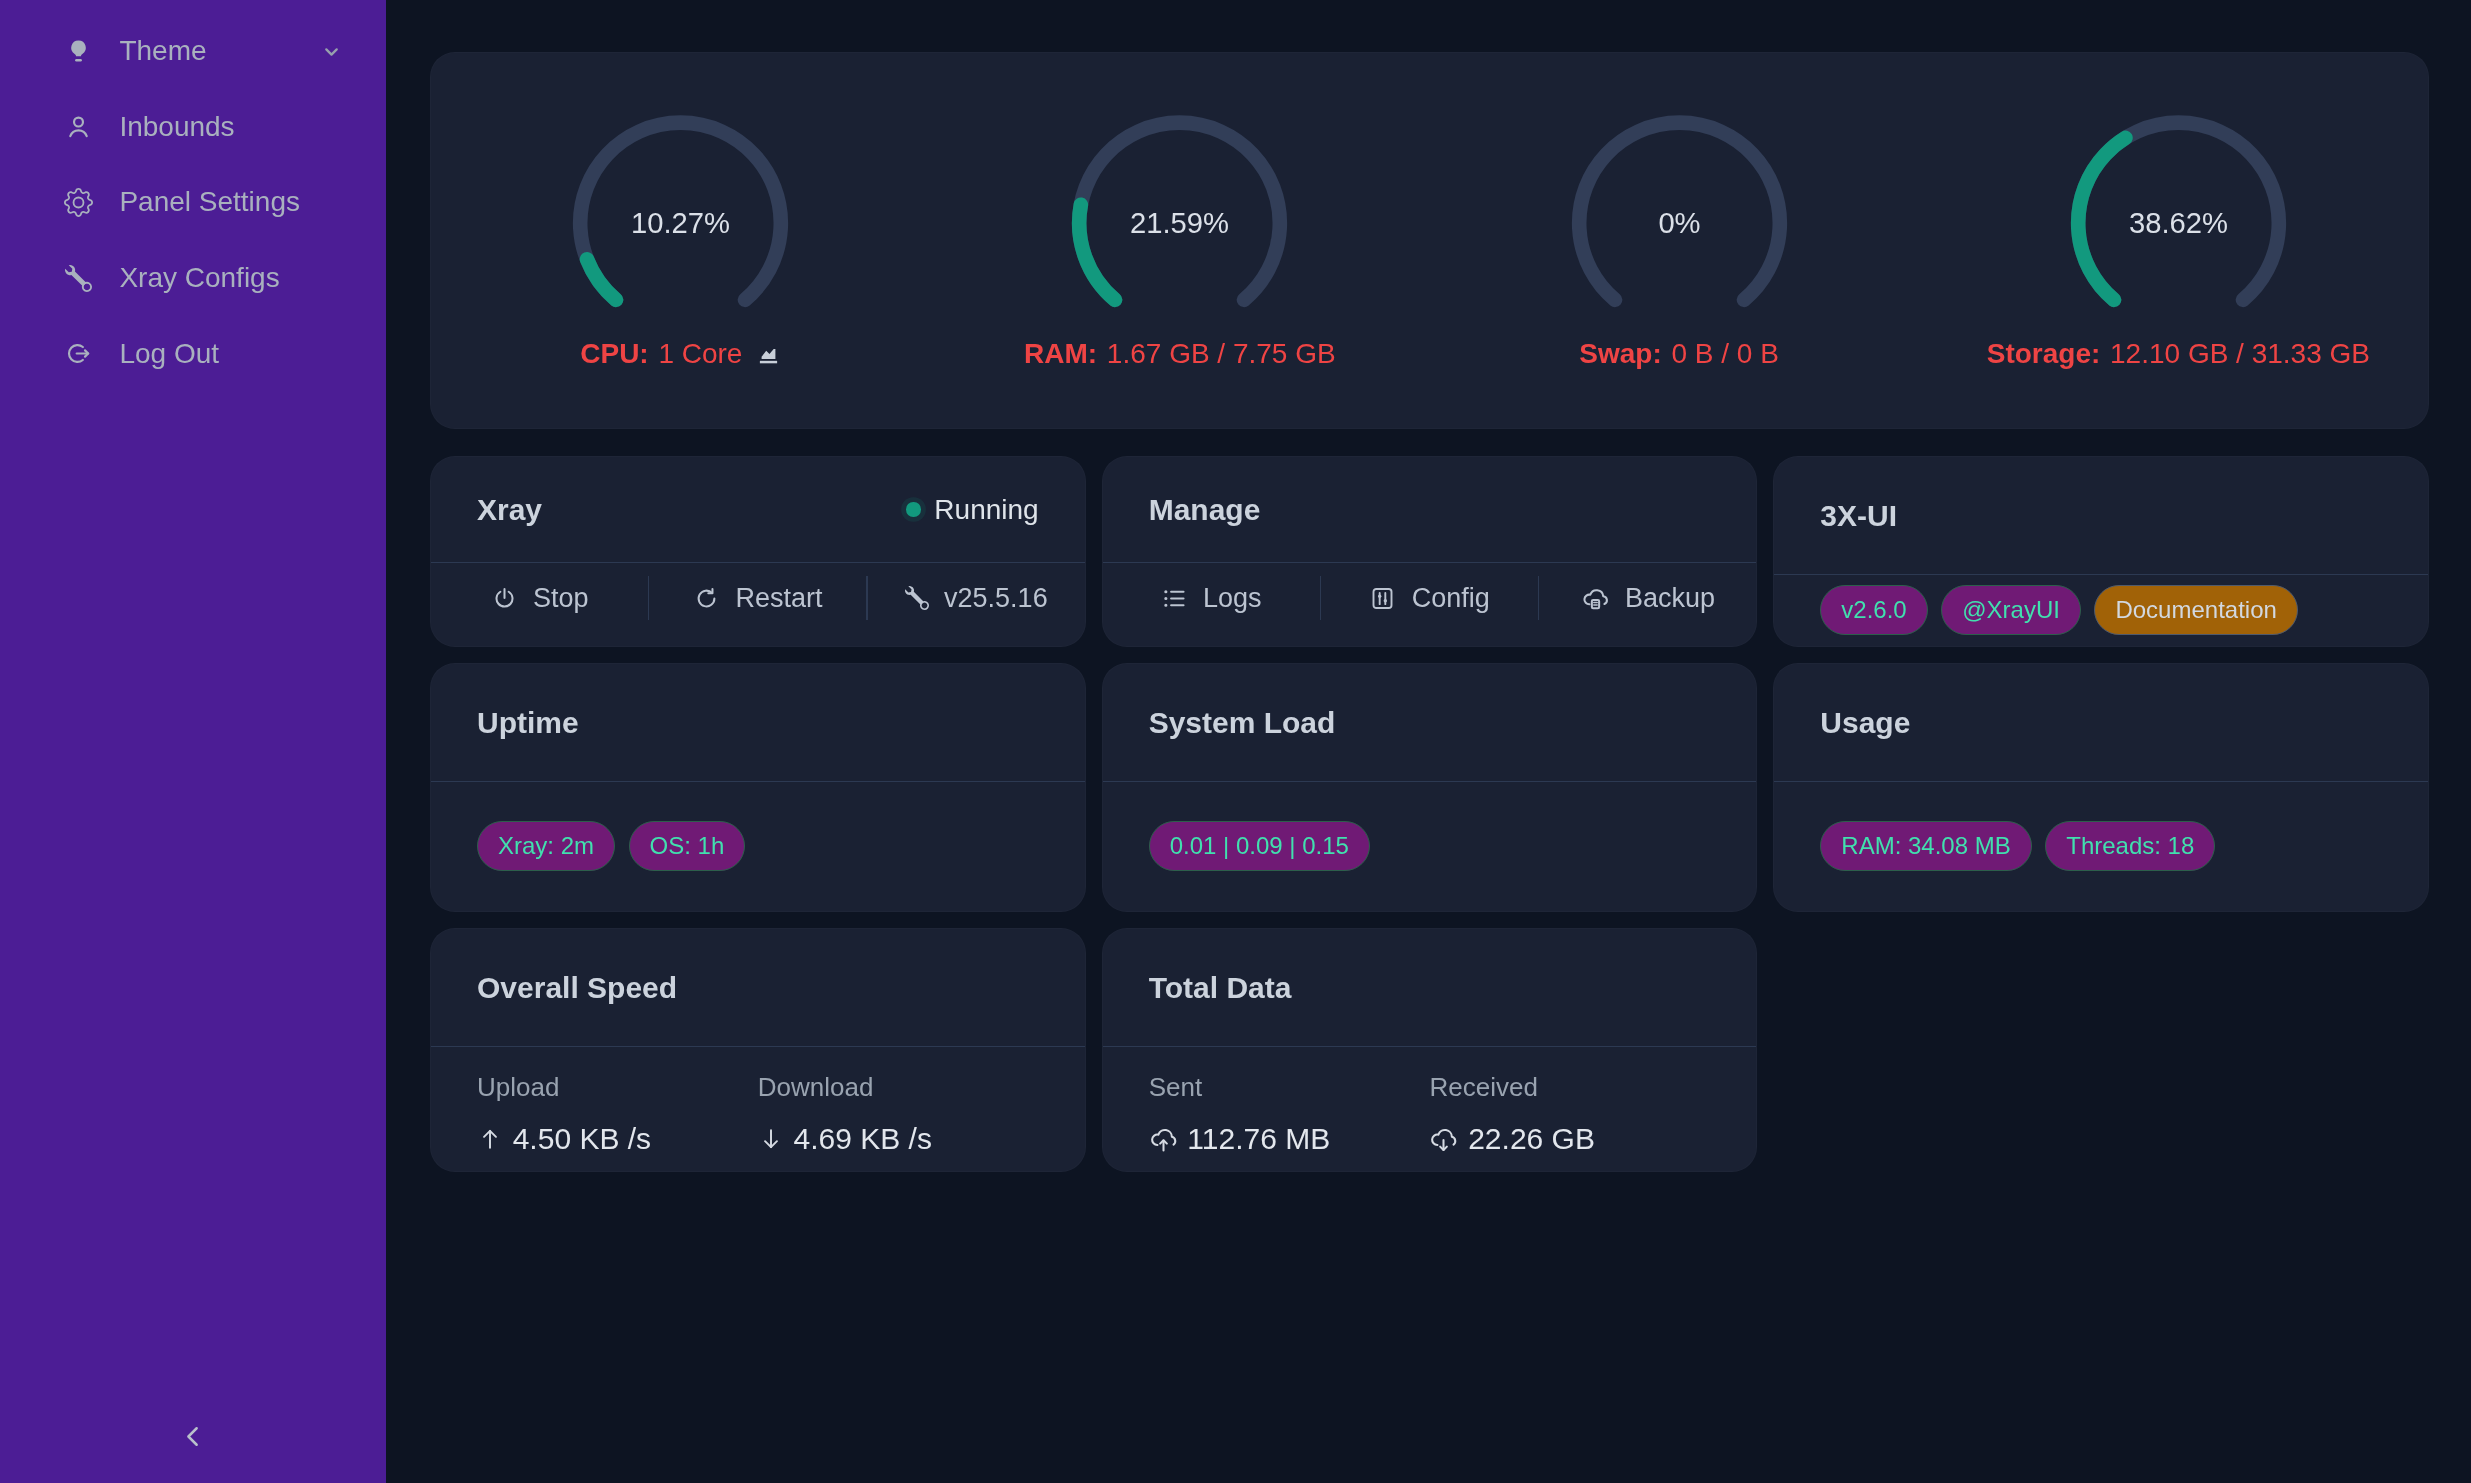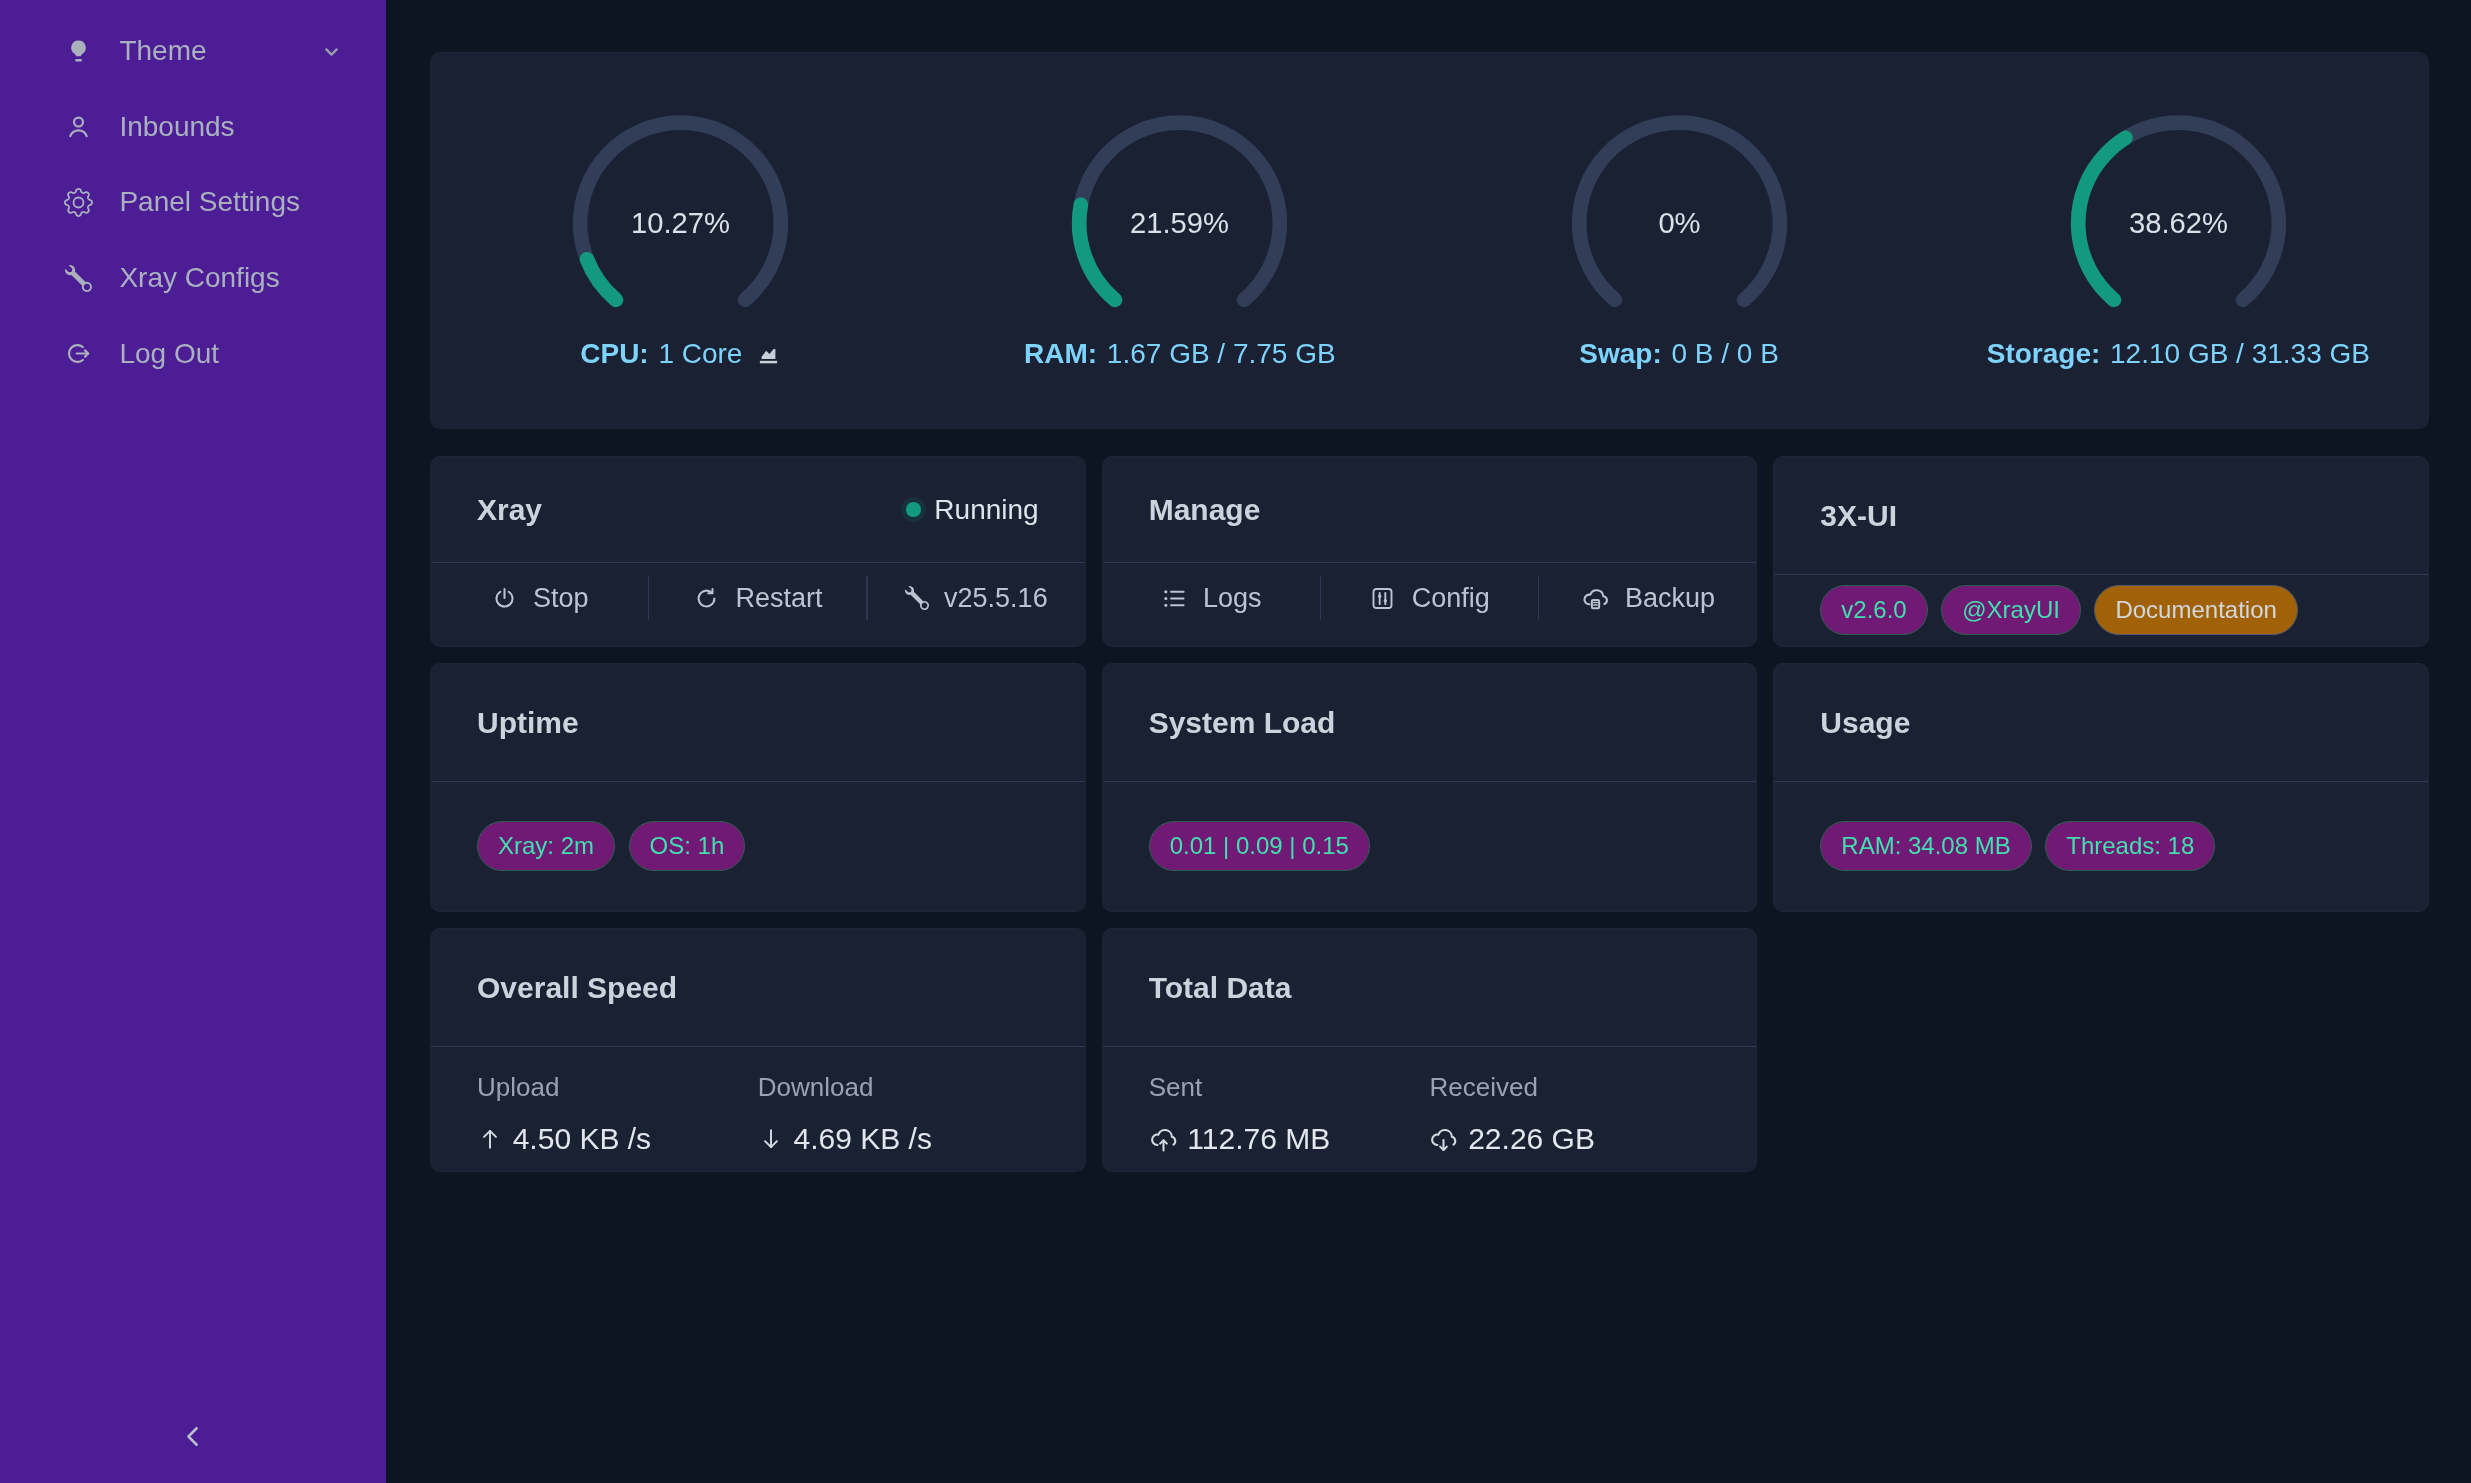--- a/index.html
+++ b/index.html
@@ -20,28 +20,28 @@
   .menu-item svg{display:block;}
   .menu-item.active{background:#04695c;color:#ffffff;}
   .menu-item.active .mi-icon{color:#ffffff;}
   .chev-right{margin-left:auto;color:#97a0ad;display:flex;}
   .collapse-btn{
     position:absolute;bottom:21px;left:50%;transform:translateX(-50%);
     background:none;border:none;color:#b9c0cb;padding:5.8px;cursor:pointer;
   }
   
   .main{position:absolute;left:386px;top:0;width:2086px;height:1483px;padding:52px 43px 0 44px;box-sizing:border-box;}
-  .card{background:#1a2133;border-radius:10px;box-sizing:border-box;border:1px solid rgba(255,255,255,0.02);}
+  .card{background:#1a2133;border-radius:25px;box-sizing:border-box;border:1px solid rgba(255,255,255,0.02);}
   
   .stats-card{height:377px;display:flex;align-items:center;justify-content:space-evenly;margin-bottom:27px;}
   .gauge-block{display:flex;flex-direction:column;align-items:center;width:25%;}
   .gauge-track{fill:none;stroke:#323e58;stroke-width:15;stroke-linecap:round;}
   .gauge-progress{fill:none;stroke:#12997e;stroke-width:15;stroke-linecap:round;}
   .gauge-text{font-size:30px;fill:#dbe0e8;}
-  .gauge-label{display:flex;align-items:center;gap:9.7px;margin-top:3.9px;font-size:28px;color:#7dd3fc;}
+  .gauge-label{display:flex;align-items:center;gap:9.7px;margin-top:3.9px;font-size:28px;color:#ef4444;}
   .gauge-label b{font-weight:700;}
   .chart-mini-icon{color:#c8cfd9;display:flex;margin-left:3.9px;cursor:pointer;}
   
   .grid{
     display:grid;grid-template-columns:1fr 1fr 1fr;column-gap:25px;row-gap:25px;
     grid-template-rows:191px 249px 244px 260px;
     gap:16px;
   }
   .card-header{
     display:flex;align-items:center;justify-content:space-between;

